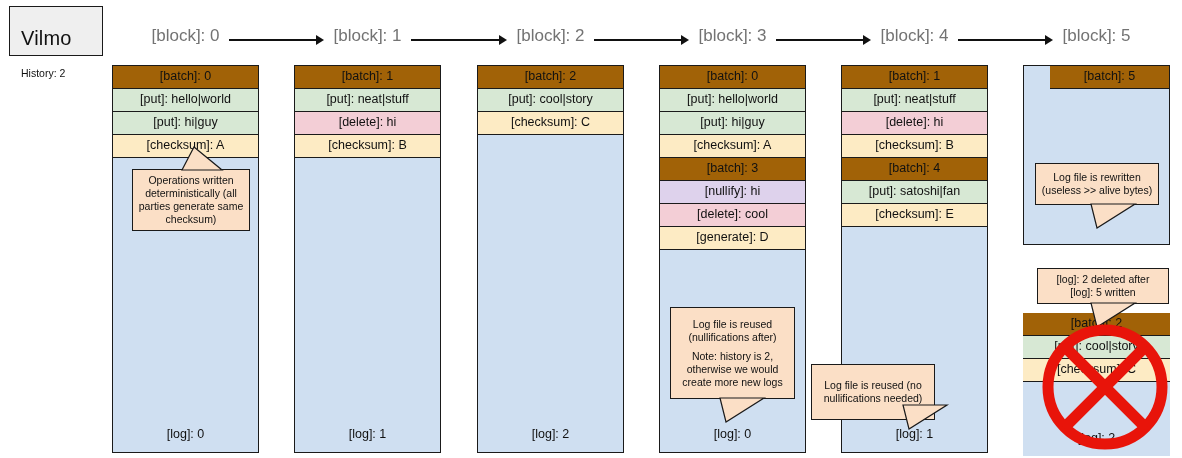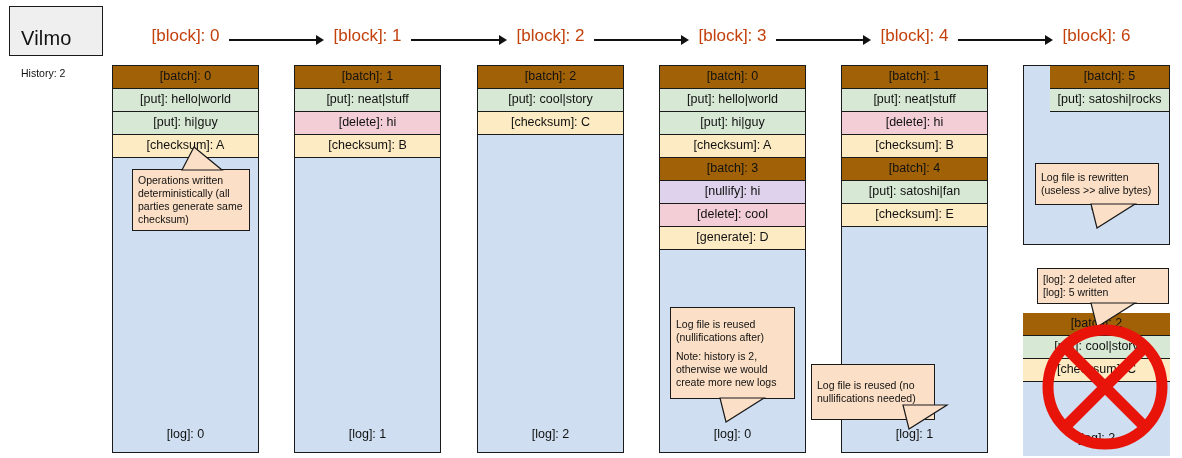--- a/index.html
+++ b/index.html
@@ -17,21 +17,21 @@
     position:absolute;left:9px;top:6px;width:94px;height:50px;
     background:#efefef;border:1.4px solid #1a1a1a;
     box-sizing:border-box;padding:20px 0 0 11px;
   }
   .title-card .t-main{font-size:20px;color:#111;line-height:22px;letter-spacing:.2px;}
   .title-card .t-sub{font-size:10.5px;color:#111;line-height:14px;margin-top:17px;}
 
   
   .block-label{
     position:absolute;top:25px;height:22px;line-height:22px;
-    font-size:17px;color:#c2410c;text-align:center;white-space:nowrap;
+    font-size:17px;color:#737373;text-align:center;white-space:nowrap;
   }
   .arrow{position:absolute;top:35px;height:10px;}
   .arrow .shaft{position:absolute;left:0;top:4px;height:1.6px;background:#111;}
   .arrow .head{
     position:absolute;top:0px;width:0;height:0;
     border-top:5px solid transparent;border-bottom:5px solid transparent;
     border-left:8px solid #111;
   }
 
   
@@ -56,21 +56,21 @@
   .logarea{position:relative;background:#cfdff1;}
   .log-label{
     position:absolute;left:0;width:100%;bottom:11px;
     text-align:center;font-size:12.5px;color:#111;white-space:nowrap;
   }
 
   
   .callout{
     position:absolute;box-sizing:border-box;
     background:#fbdfc6;border:1.2px solid #1a1a1a;
-    font-size:10.5px;line-height:13px;color:#111;
+    font-size:10.5px;line-height:13px;color:#111;text-align:center;
     display:flex;align-items:center;justify-content:center;
     padding:4px 5px;
     z-index:6;
   }
   .callout .lines{width:100%;}
   .tail{position:absolute;z-index:7;overflow:visible;}
 
   
   .cross-svg{position:absolute;z-index:9;pointer-events:none;}
 </style>
@@ -103,21 +103,21 @@
       <div class="block-label" style="left: 659px; width: 147px;">[block]: 3</div>
       <div class="arrow" style="left: 776px; width: 95px;">
         <div class="shaft" style="width: 88px;"></div>
         <div class="head" style="left: 87px;"></div>
       </div>
       <div class="block-label" style="left: 841px; width: 147px;">[block]: 4</div>
       <div class="arrow" style="left: 958px; width: 95px;">
         <div class="shaft" style="width: 88px;"></div>
         <div class="head" style="left: 87px;"></div>
       </div>
-      <div class="block-label" style="left: 1023px; width: 147px;">[block]: 6</div>
+      <div class="block-label" style="left: 1023px; width: 147px;">[block]: 5</div>
     </div>
   <div id="columns">
       <div class="col" style="left: 112px; top: 65px; width: 147px;">
         <div class="frame" style="height: 388px;">
           <div class="row batch">[batch]: 0</div>
           <div class="row put">[put]: hello|world</div>
           <div class="row put">[put]: hi|guy</div>
           <div class="row checksum">[checksum]: A</div>
           <div class="logarea" style="height: 294px;">
             <div class="log-label">[log]: 0</div>
@@ -203,21 +203,20 @@
           <div>Log file is reused (no</div>
           <div>nullifications needed)</div>
         </div>
       </div>
       <svg class="tail" style="left:901px;top:404px;width:60px;height:26px;">
         <polygon fill="#fbdfc6" stroke="#1a1a1a" stroke-width="1.2" points="2,1 46,1 8,25"></polygon>
       </svg>
       <div class="col" style="left: 1023px; top: 65px; width: 147px;">
         <div class="frame" style="height: 180px; padding-left: 26px;">
           <div class="row batch">[batch]: 5</div>
-          <div class="row put">[put]: satoshi|rocks</div>
           <div class="logarea" style="height: 109px;">
             <div class="log-label">[log]: 5</div>
           </div>
         </div>
       </div>
       <div class="callout" style="left: 1035px; top: 163px; width: 124px; height: 42px;">
         <div class="lines">
           <div>Log file is rewritten</div>
           <div>(useless &gt;&gt; alive bytes)</div>
         </div>

